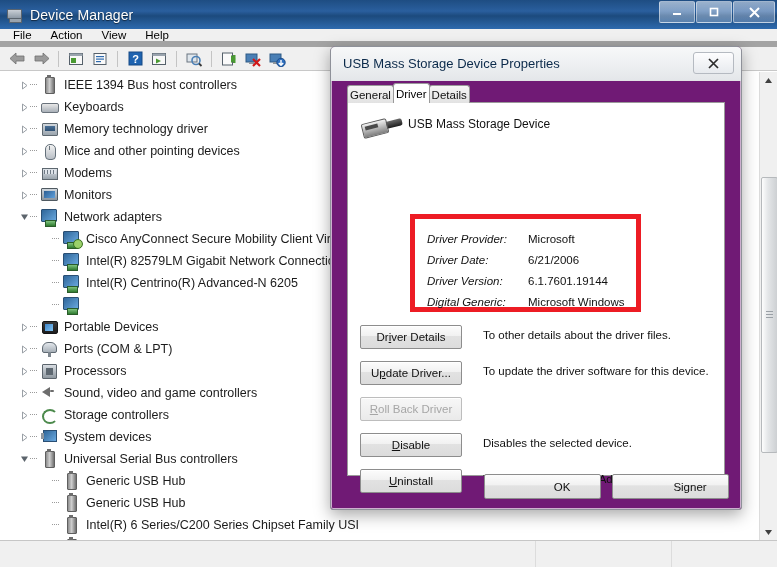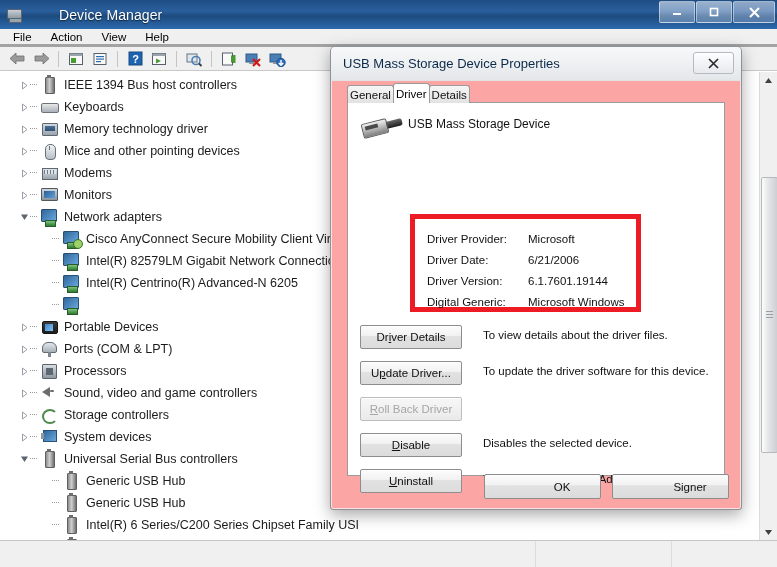--- a/index.html
+++ b/index.html
@@ -10,21 +10,21 @@
     -webkit-font-smoothing:antialiased;
   }
   #app{position:relative;width:777px;height:567px;overflow:hidden;}
 
   
   .win-titlebar{
     position:absolute;left:0;top:0;width:777px;height:29px;
     background:linear-gradient(to bottom,#1e4d82 0%,#2a5f9e 38%,#1c4a7d 55%,#2d6aae 100%);
     overflow:hidden;
   }
-  .win-title-inner{display:flex;align-items:center;height:29px;padding-left:6px;gap:29px;}
+  .win-title-inner{display:flex;align-items:center;height:29px;padding-left:6px;}
   .win-icon{
     width:17px;height:16px;margin-right:7px;position:relative;flex:none;
   }
   .win-icon .mon{
     position:absolute;left:1px;top:2px;width:13px;height:8px;
     background:linear-gradient(to bottom,#c9cfd6,#8e9aa6);
     border:1px solid #5a646e;border-radius:1px;
   }
   .win-icon .base{
     position:absolute;left:3px;top:11px;width:11px;height:3px;
@@ -45,21 +45,21 @@
   }
   .win-btn.close{
     width:40px;
     background:linear-gradient(to bottom,rgba(235,240,250,.55),rgba(140,165,200,.45));
   }
   .win-btn svg{display:block;}
 
   
   .menubar{
     position:absolute;left:0;top:29px;width:777px;height:18px;
-    background:#f0f0f0;border-bottom:3px solid #a3a3a3;
+    background:#f0f0f0;border-bottom:6px solid #a3a3a3;
     display:flex;align-items:center;padding-left:9px;box-sizing:border-box;
   }
   .menu-item{
     font-size:11.5px;color:#000;padding:1px 10px 1px 4px;margin-right:5px;
     cursor:default;
   }
 
   
   .toolbar{
     position:absolute;left:0;top:47px;width:777px;height:24px;
@@ -235,21 +235,21 @@
     display:flex;box-sizing:border-box;
   }
   .sb-panel{height:100%;border-right:1px solid #dcdcdc;background:#f0f0f0;}
   .sb-panel.p1{flex:1 1 auto;}
   .sb-panel.p2{width:135px;}
   .sb-panel.p3{width:105px;border-right:none;}
 
   
   .dialog{
     position:absolute;left:330px;top:46px;width:412px;height:464px;
-    background:#fca5a5;
+    background:#701a75;
     border:1px solid #8e9199;
     border-radius:5px 5px 3px 3px;
     box-shadow:0 5px 16px rgba(0,0,0,.34), 0 0 0 1px rgba(255,255,255,.65) inset;
     box-sizing:border-box;
   }
   .dlg-title{
     height:33px;position:relative;
     background:linear-gradient(to bottom,#f7f8f9 0%,#eef0f2 50%,#e4e7ea 100%);
     border-radius:4px 4px 0 0;
     border-bottom:1px solid #e1e3e6;
@@ -305,21 +305,21 @@
     background:#4a4a4a;transform:rotate(-14deg);
   }
   .dev-name{font-size:12px;color:#111;padding-top:4px;}
 
   .redbox{
     position:absolute;left:62px;top:111px;width:231px;height:98px;
     border:5px solid #ed1c24;background:#ffffff;box-sizing:border-box;
   }
   .dinfo{position:absolute;left:0;top:0;right:0;bottom:0;padding:9px 0 0 12px;}
   .drow{display:flex;font-size:11.5px;color:#111;height:21px;align-items:center;}
-  .dkey{width:101px;flex:none;}
+  .dkey{width:101px;flex:none;font-style:italic;}
   .dval{}
 
   .btnrows{position:absolute;left:12px;top:222px;right:10px;}
   .btnrow{display:flex;align-items:flex-start;margin-bottom:12px;}
   .dbtn{
     width:100px;height:22px;flex:none;
     background:linear-gradient(to bottom,#fcfcfc 0%,#f1f1f1 45%,#e2e2e2 46%,#dcdcdc 100%);
     border:1px solid #8d8d8d;border-radius:2px;
     font-size:11.5px;color:#111;
     display:flex;align-items:center;justify-content:center;
@@ -783,21 +783,21 @@
               <div class="drow">
                 <span class="dkey">Digital Generic:</span>
                 <span class="dval">Microsoft Windows</span>
               </div>
             </div>
         </div>
 
         <div class="btnrows" id="action-rows">
             <div class="btnrow">
               <div class="dbtn">Dr<u>i</u>ver Details</div>
-              <div class="bdesc">To view details about the driver files.</div>
+              <div class="bdesc">To other details about the driver files.</div>
             </div>
             <div class="btnrow">
               <div class="dbtn">U<u>p</u>date Driver...</div>
               <div class="bdesc">To update the driver software for this device.</div>
             </div>
             <div class="btnrow">
               <div class="dbtn disabled"><u>R</u>oll Back Driver</div>
             </div>
             <div class="btnrow">
               <div class="dbtn"><u>D</u>isable</div>

